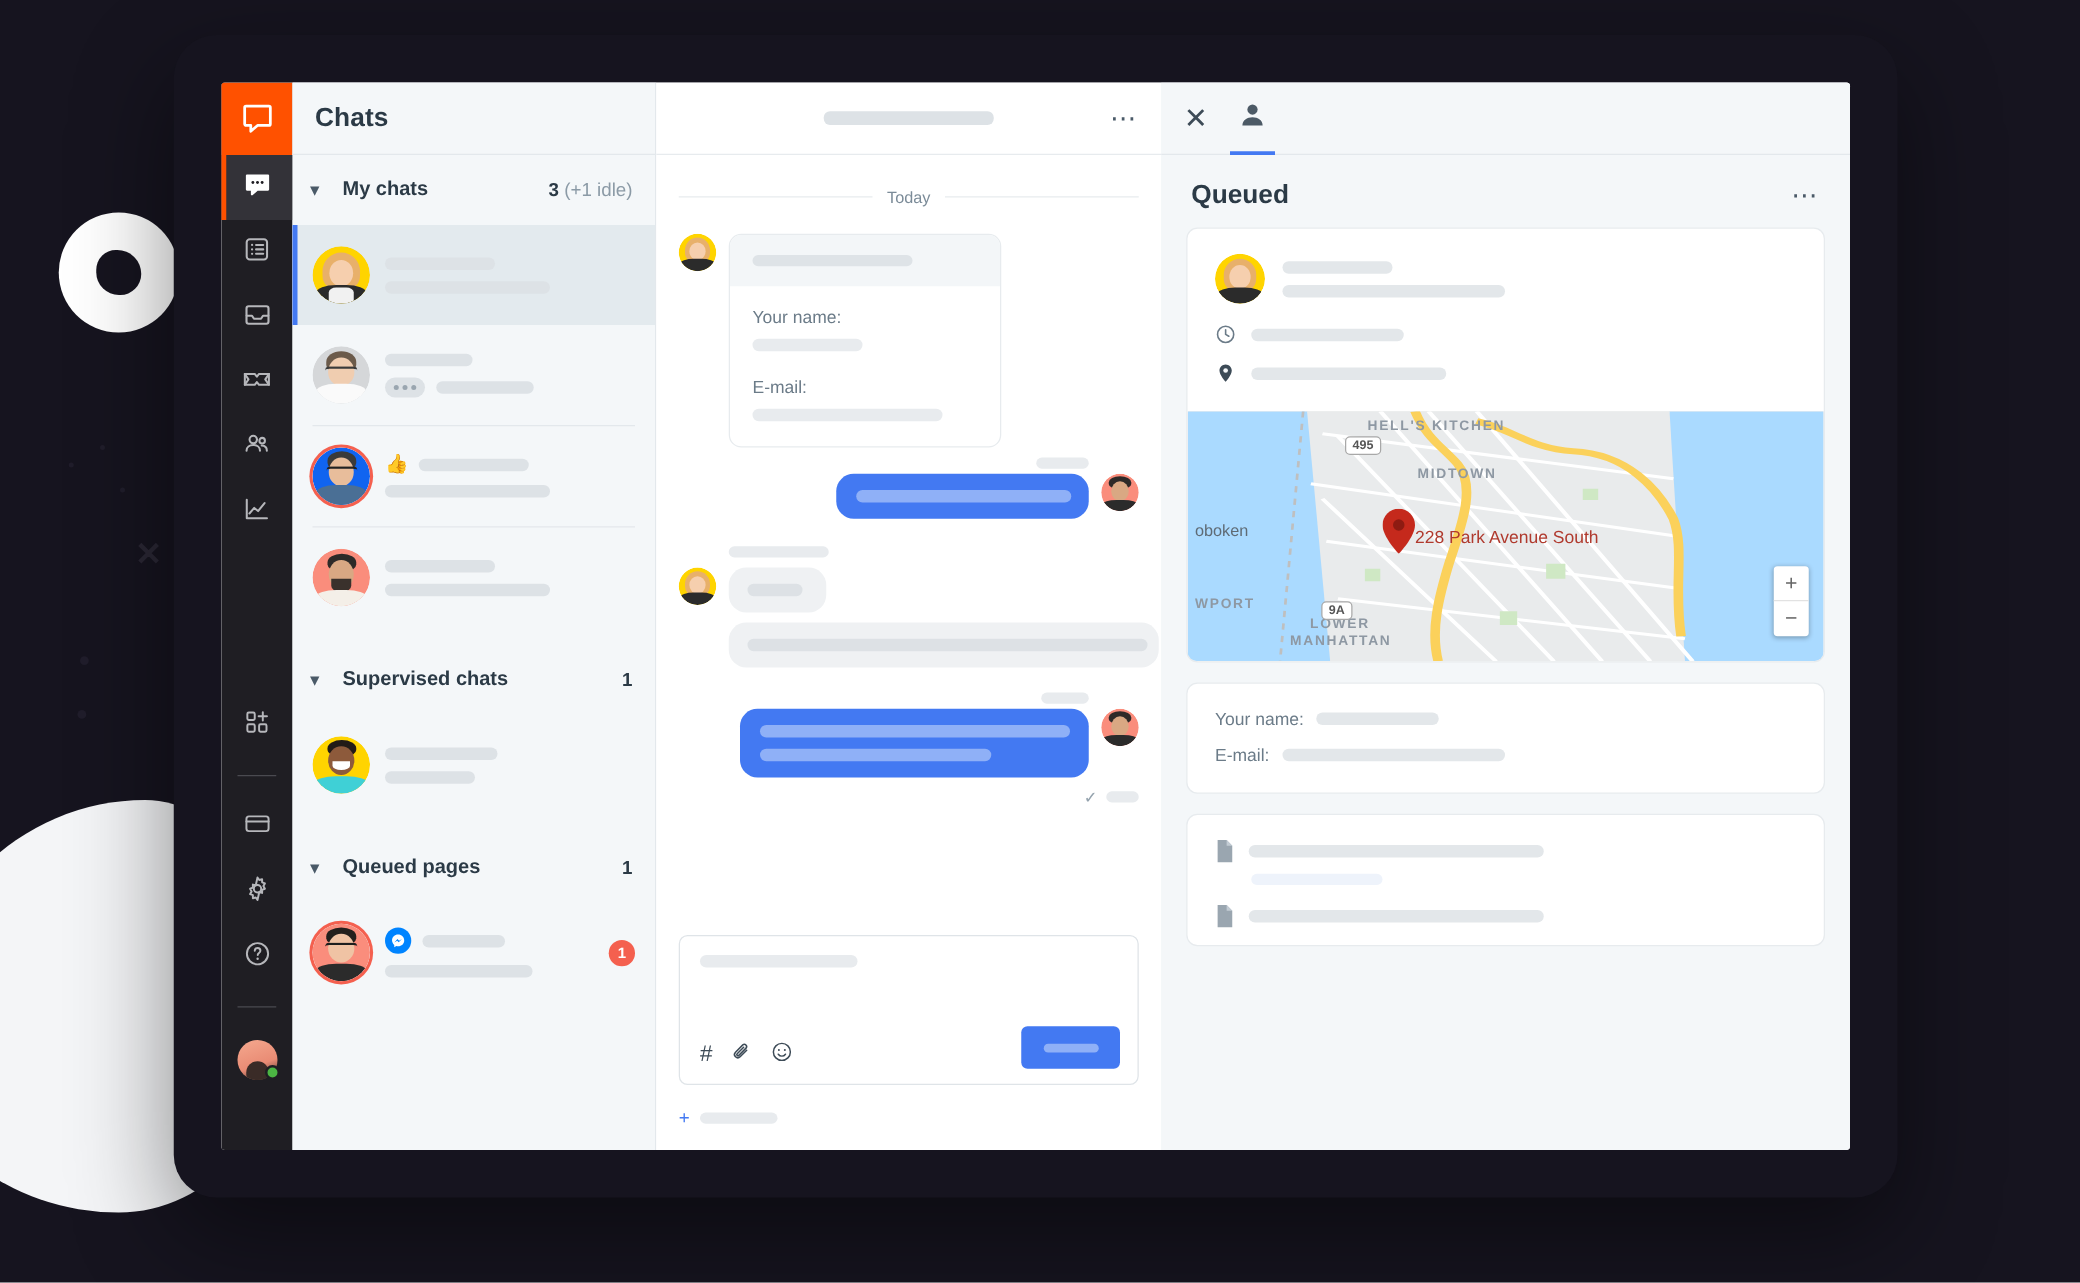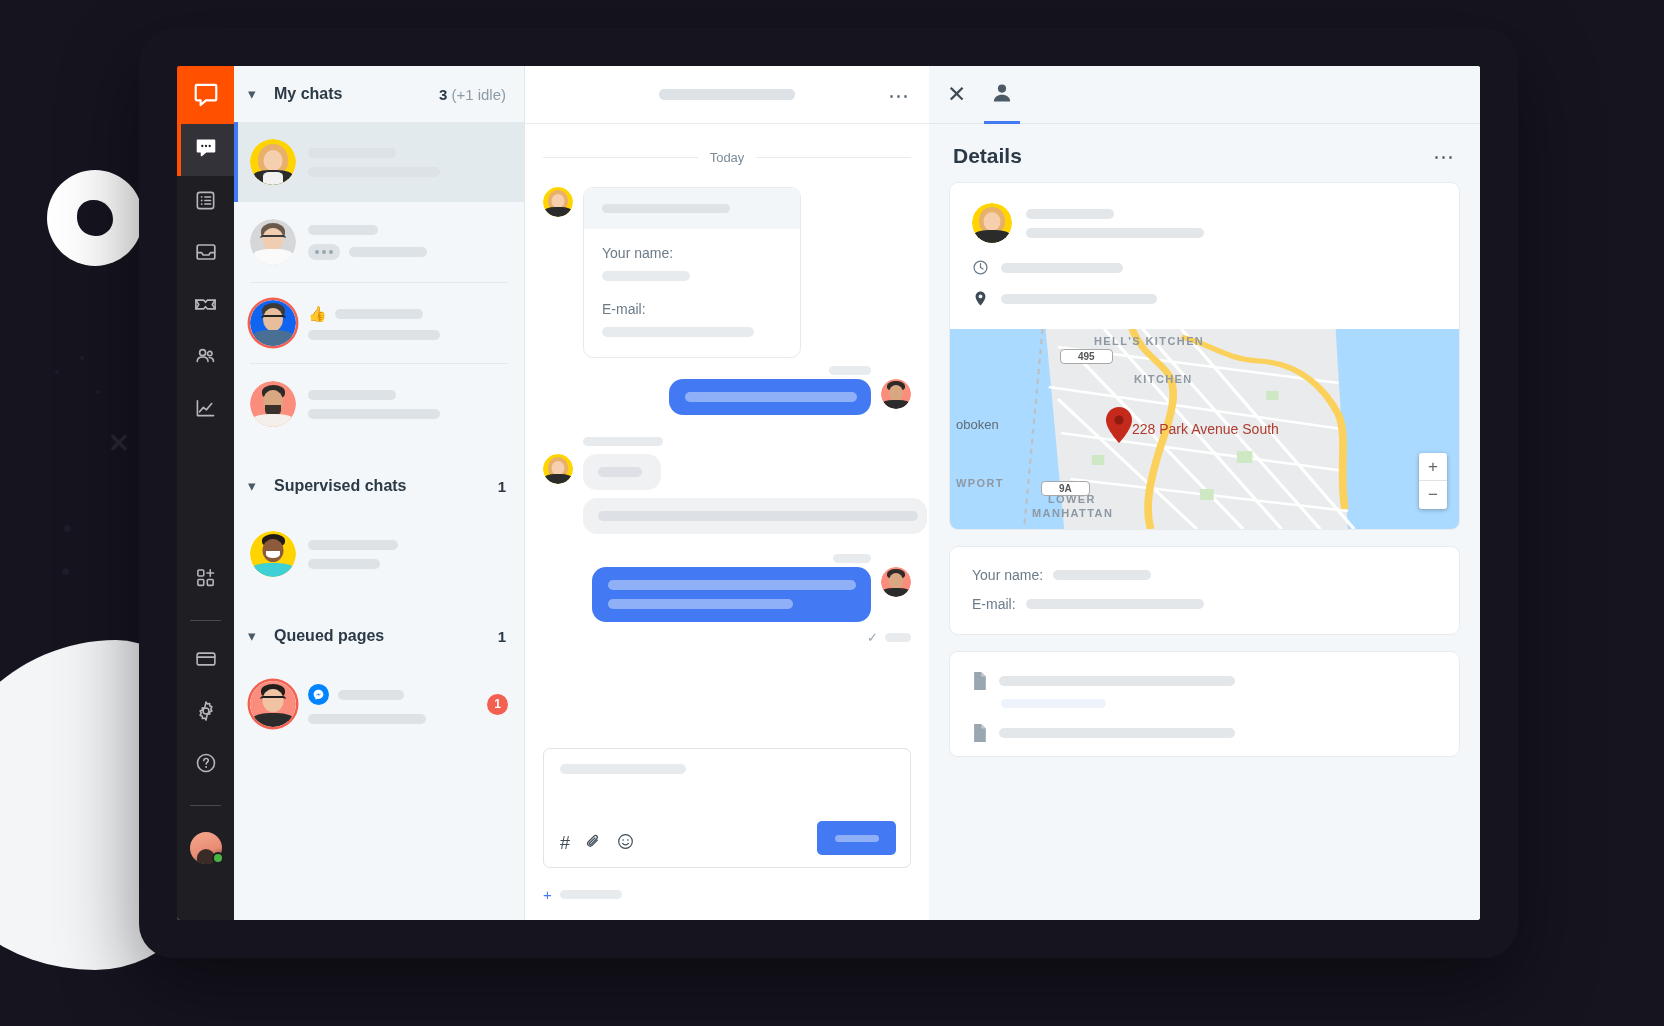--- a/index.html
+++ b/index.html
@@ -265,21 +265,21 @@
     background:#fff; border-radius:3px; box-shadow:0 1px 4px rgba(0,0,0,.3);
     display:flex; flex-direction:column;
   }
   .map-zoom div {
     height:28px; display:flex; align-items:center; justify-content:center;
     font-size:17px; color:#666; cursor:pointer;
   }
   .map-zoom div:first-child { border-bottom:1px solid #e2e2e2; }
   .shield {
     position:absolute; background:#fff; border:1px solid #a8a8a8; border-radius:4px;
-    font-size:10px; color:#555; padding:1px 17px; font-weight:600;
+    font-size:10px; color:#555; padding:1px 5px; font-weight:600;margin-left:16px;
   }
 
   .kv { display:flex; align-items:center; gap:10px; margin-bottom:13px; }
   .kv label { font-size:14px; color:#6b7b88; }
   .kv .ln { height:10px; background:#e3e7ea; }
 
   .vp-row { display:flex; align-items:center; gap:12px; margin-bottom:9px; }
   .vp-row .ln { height:10px; background:#e3e7ea; flex:1; }
   .vp-sub { height:9px; border-radius:5px; background:#eef3fb; width:105px; margin:0 0 16px 29px;}
   .doc-ico { width:15px; height:18px; flex:0 0 15px; color:#9aa6b0; }
@@ -420,20 +420,23 @@
     <div class="rail-sep"></div>
 
     <div class="rail-avatar-wrap">
       <div class="rail-avatar"></div>
       <div class="rail-status"></div>
     </div>
   </div>
 
   <div class="chats-col">
 
+    <div class="chats-head">
+      <h1>Chats</h1>
+    </div>
 
     <div class="group-head">
       <span class="chev">▾</span>
       <span class="group-title">My chats</span>
       <span class="group-count">
         <span>3</span>
         <span class="muted">(+1 idle)</span>
       </span>
     </div>
 
@@ -694,21 +697,21 @@
         <span>
           <svg width="24" height="24" viewBox="0 0 24 24" fill="#4c5a66">
             <circle cx="12" cy="7.6" r="4.1"></circle>
             <path d="M3.9 20.4c0-4.2 3.7-6.6 8.1-6.6s8.1 2.4 8.1 6.6H3.9z"></path>
           </svg>
         </span>
       </div>
     </div>
 
     <div class="det-title-row">
-      <span class="det-title">Details</span>
+      <span class="det-title">Queued</span>
       <span class="det-dots">⋯</span>
     </div>
 
     <div class="card">
       <div class="card-pad">
         <div class="gi-row">
           <div class="av">
             <div class="av-inner" style="background:#ffd400">
               <div class="hair" style="left:7px;top:4px;width:26px;height:26px;background:#e8b06a"></div>
               <div class="face" style="top:9px;width:17px;height:19px;border-radius:50%;background:#f6cfae"></div>
@@ -751,21 +754,21 @@
           <path d="M118 0 C124 22, 132 28, 140 42 C150 60, 142 92, 136 120 C130 150, 126 176, 130 200" stroke="#fbd15b" stroke-width="5" fill="none"></path>
           <path d="M150 8 C168 14, 178 30, 200 32 C228 34, 244 62, 252 86 C258 110, 252 140, 256 180" stroke="#fbd15b" stroke-width="5" fill="none"></path>
           <path d="M60 0 L48 200" stroke="#bfbfbf" stroke-width="1.4" stroke-dasharray="5 5" fill="none"></path>
           <rect x="186" y="122" width="10" height="12" fill="#cfe8c4"></rect>
           <rect x="162" y="160" width="9" height="11" fill="#cfe8c4"></rect>
           <rect x="205" y="62" width="8" height="9" fill="#cfe8c4"></rect>
           <rect x="92" y="126" width="8" height="10" fill="#cfe8c4"></rect>
         </svg>
 
         <div class="map-label" style="left:144px;top:6px">HELL'S KITCHEN</div>
-        <div class="map-label" style="left:184px;top:44px">KITCHEN</div>
+        <div class="map-label" style="left:184px;top:44px">MIDTOWN</div>
         <div class="map-label" style="left:6px;top:88px;font-size:13px;letter-spacing:0;color:#5f6b75;font-weight:400">oboken</div>
         <div class="map-label" style="left:6px;top:148px">WPORT</div>
         <div class="map-label" style="left:98px;top:164px">LOWER</div>
         <div class="map-label" style="left:82px;top:178px">MANHATTAN</div>
 
         <div class="shield" style="left:110px;top:20px">495</div>
         <div class="shield" style="left:91px;top:152px">9A</div>
 
         <svg class="pin" viewBox="0 0 26 36">
           <path d="M13 0C5.8 0 0 5.8 0 13c0 9.6 13 23 13 23s13-13.4 13-23C26 5.8 20.2 0 13 0z" fill="#c5291c"></path>

